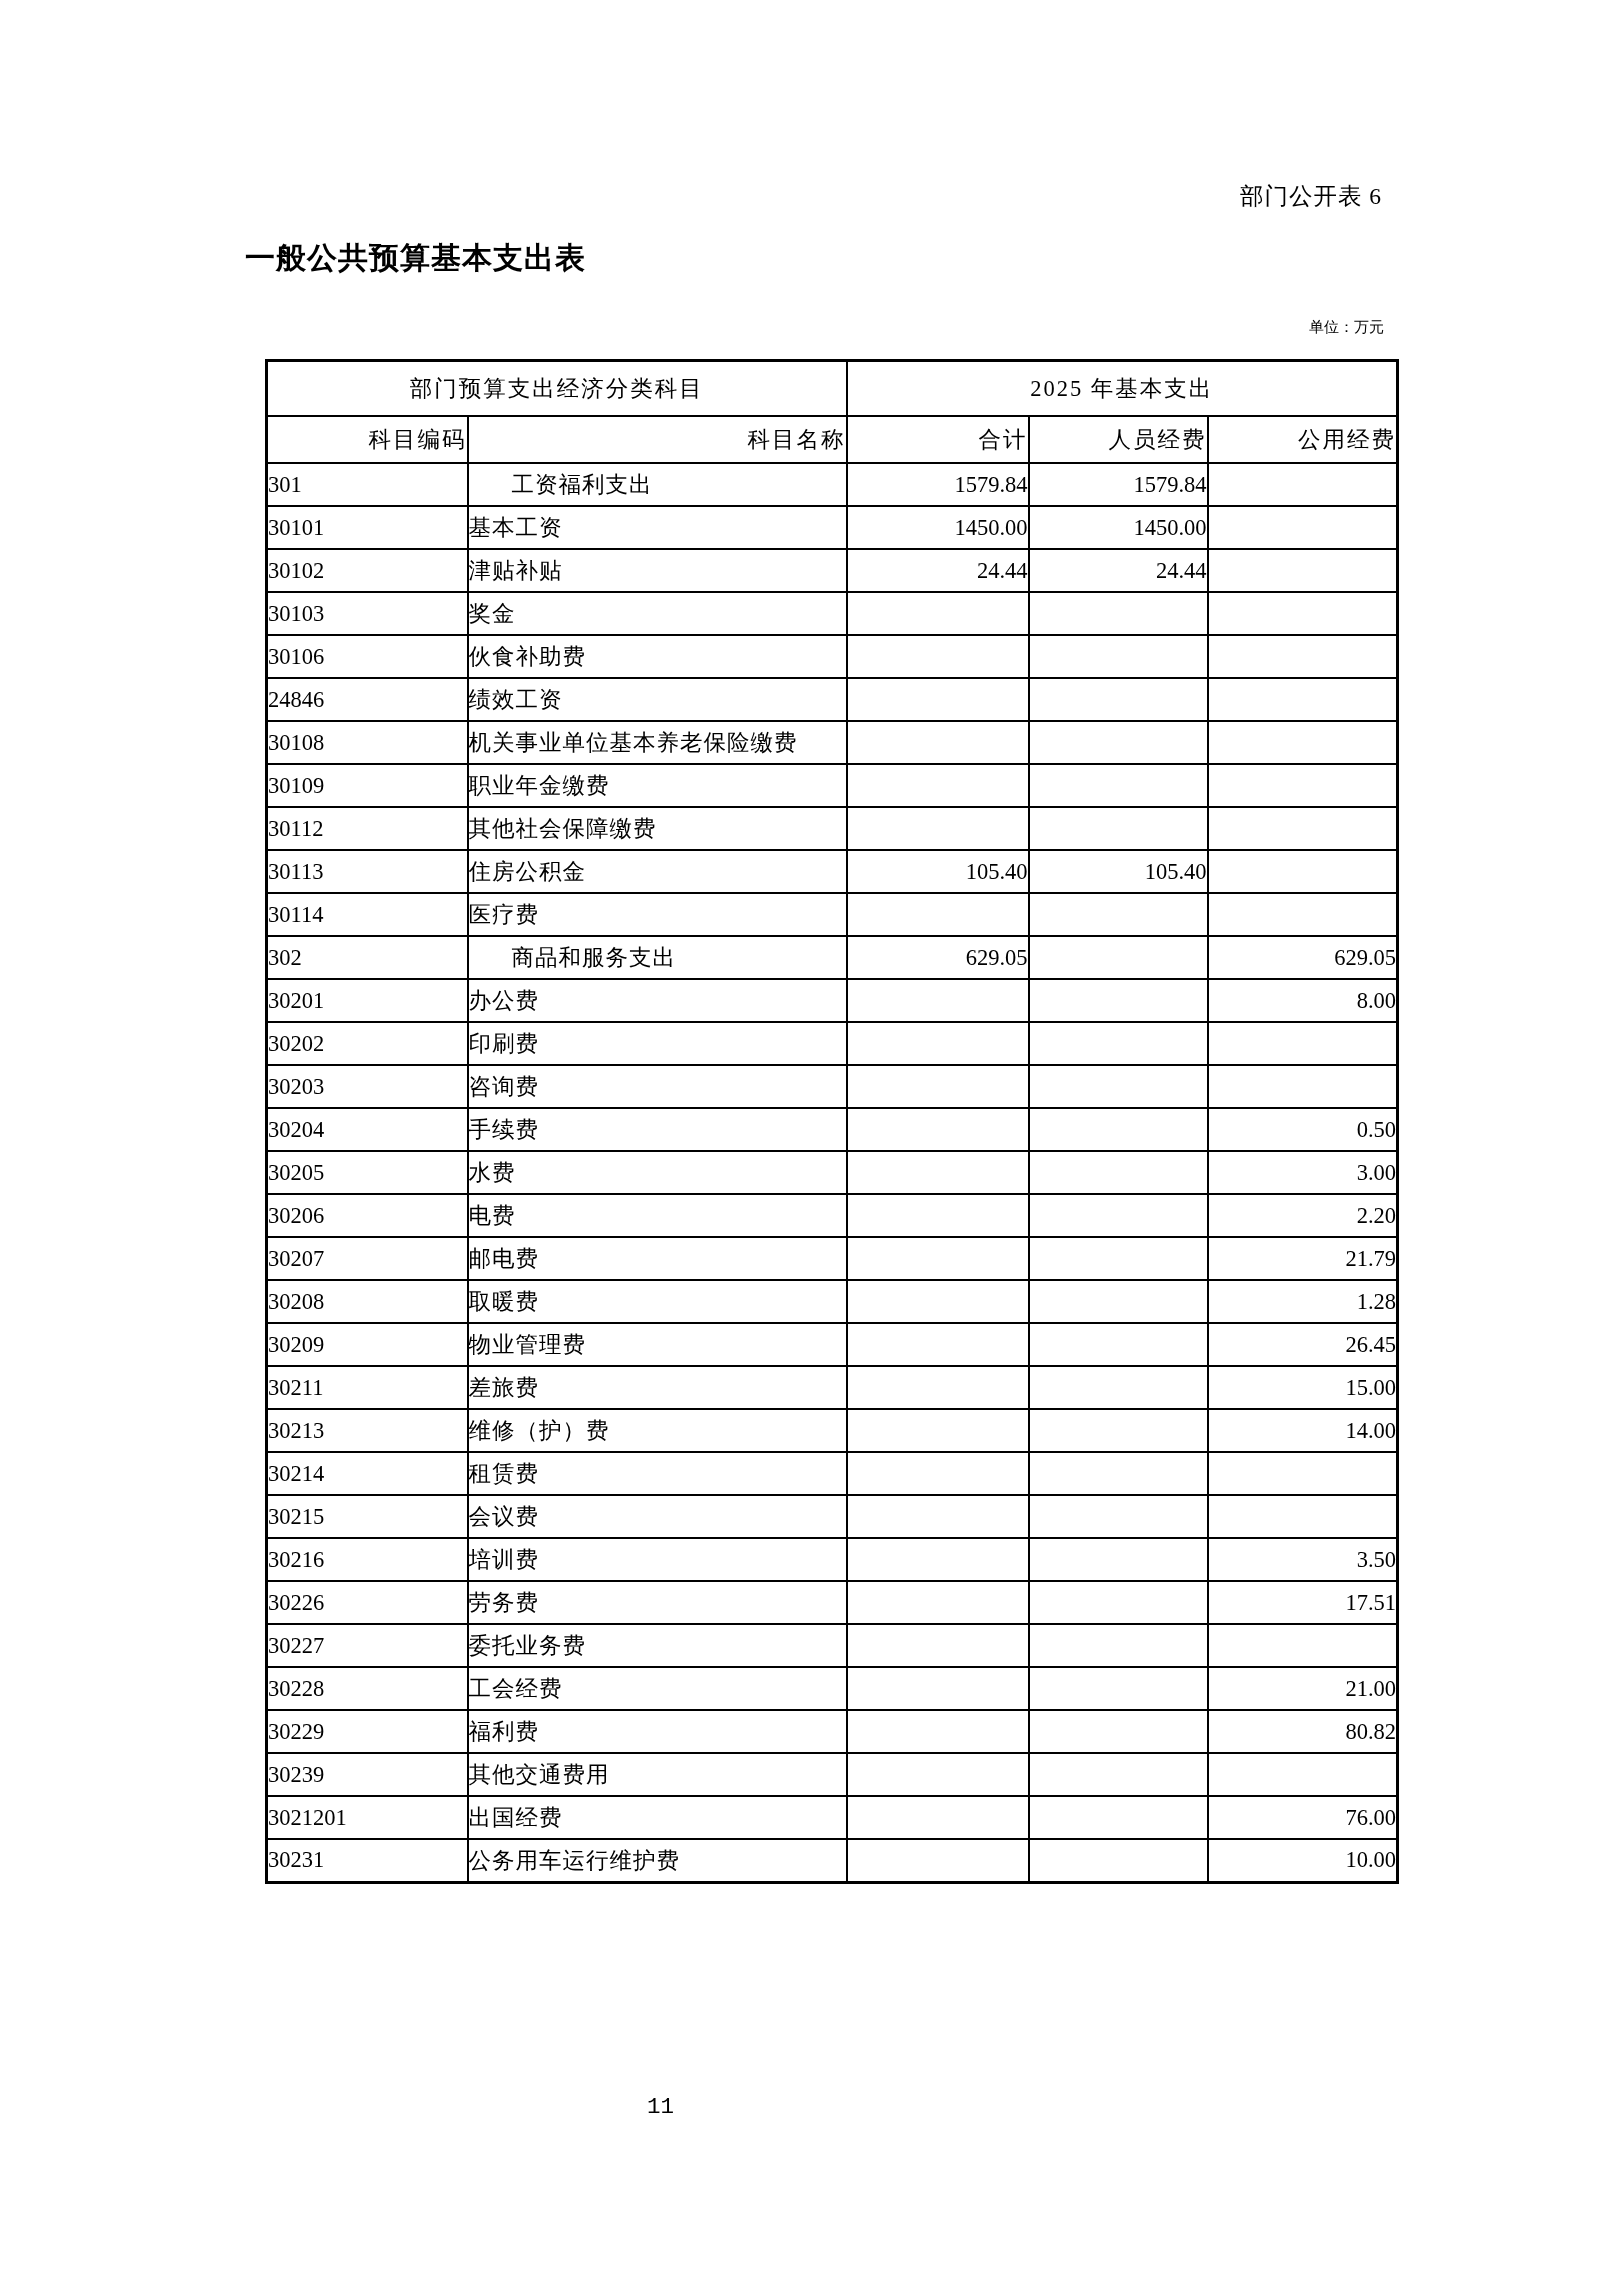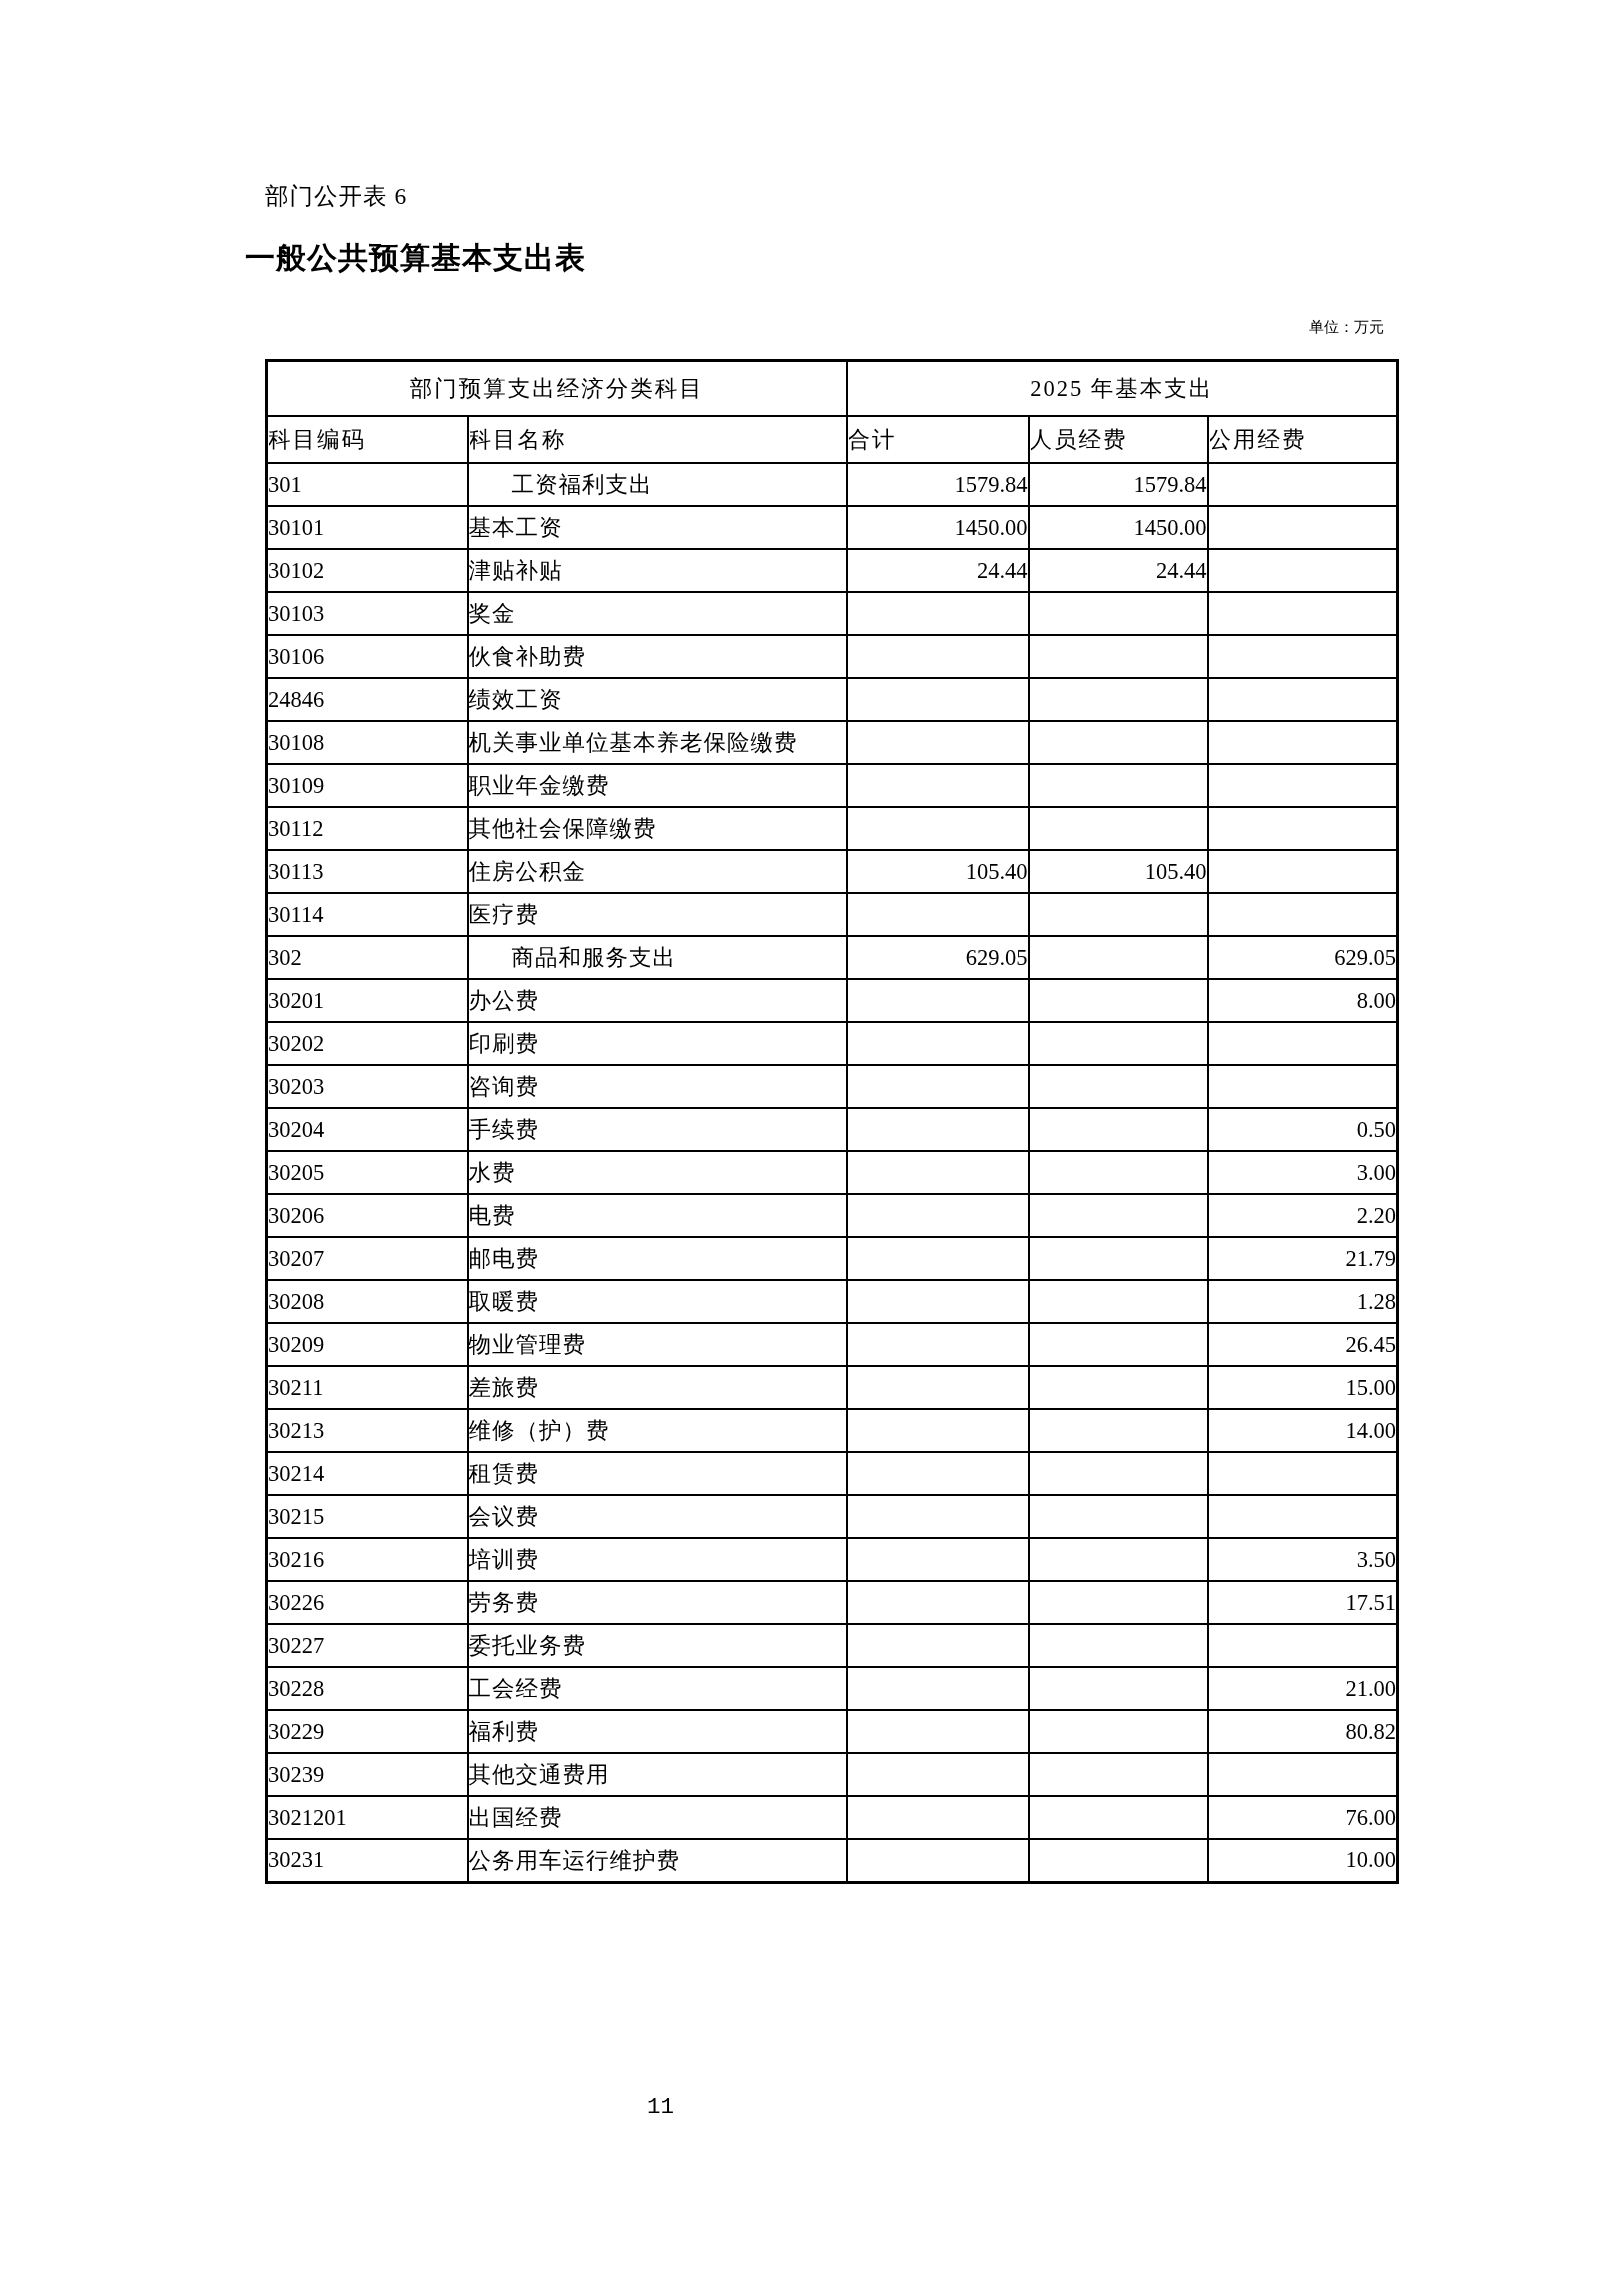--- a/index.html
+++ b/index.html
@@ -12,20 +12,21 @@
     width: 1621px;
     height: 2293px;
     color: #000;
     font-family: "Liberation Serif", "DejaVu Serif", serif;
   }
   .doc-label {
     position: absolute;
     top: 180px;
     left: 265px;
     width: 1117px;
+    text-align: right;
     font-size: 23.5px;
     letter-spacing: 1px;
   }
   .page-title {
     position: absolute;
     top: 238px;
     left: 245px;
     width: 1157px;
     font-size: 30px;
     font-weight: bold;
@@ -59,21 +60,21 @@
     padding: 0;
     overflow: hidden;
     white-space: nowrap;
   }
   col.c-code   { width: 201px; }
   col.c-name   { width: 379px; }
   col.c-total  { width: 182px; }
   col.c-pers   { width: 179px; }
   col.c-public { width: 190px; }
   tr.hrow1 th { height: 53px; letter-spacing: 2px; }
-  tr.hrow2 th { height: 45px; text-align: left; letter-spacing: 2px; border-radius: 13px; }
+  tr.hrow2 th { height: 45px; text-align: right; letter-spacing: 2px; border-radius: 13px; }
   tbody tr    { height: 43px; }
   td.code { text-align: left;  padding-left: 17.6px; }
   td.name { text-align: left;  padding-left: 11.8px; letter-spacing: 1px; }
   td.num  { text-align: right; padding-right: 13.7px; }
   tr.cat  { font-weight: bold; }
   tr.cat td.name { padding-left: 43px; margin-top: 44px; }
   .page-number {
     position: absolute;
     top: 2094px;
     left: 0;

